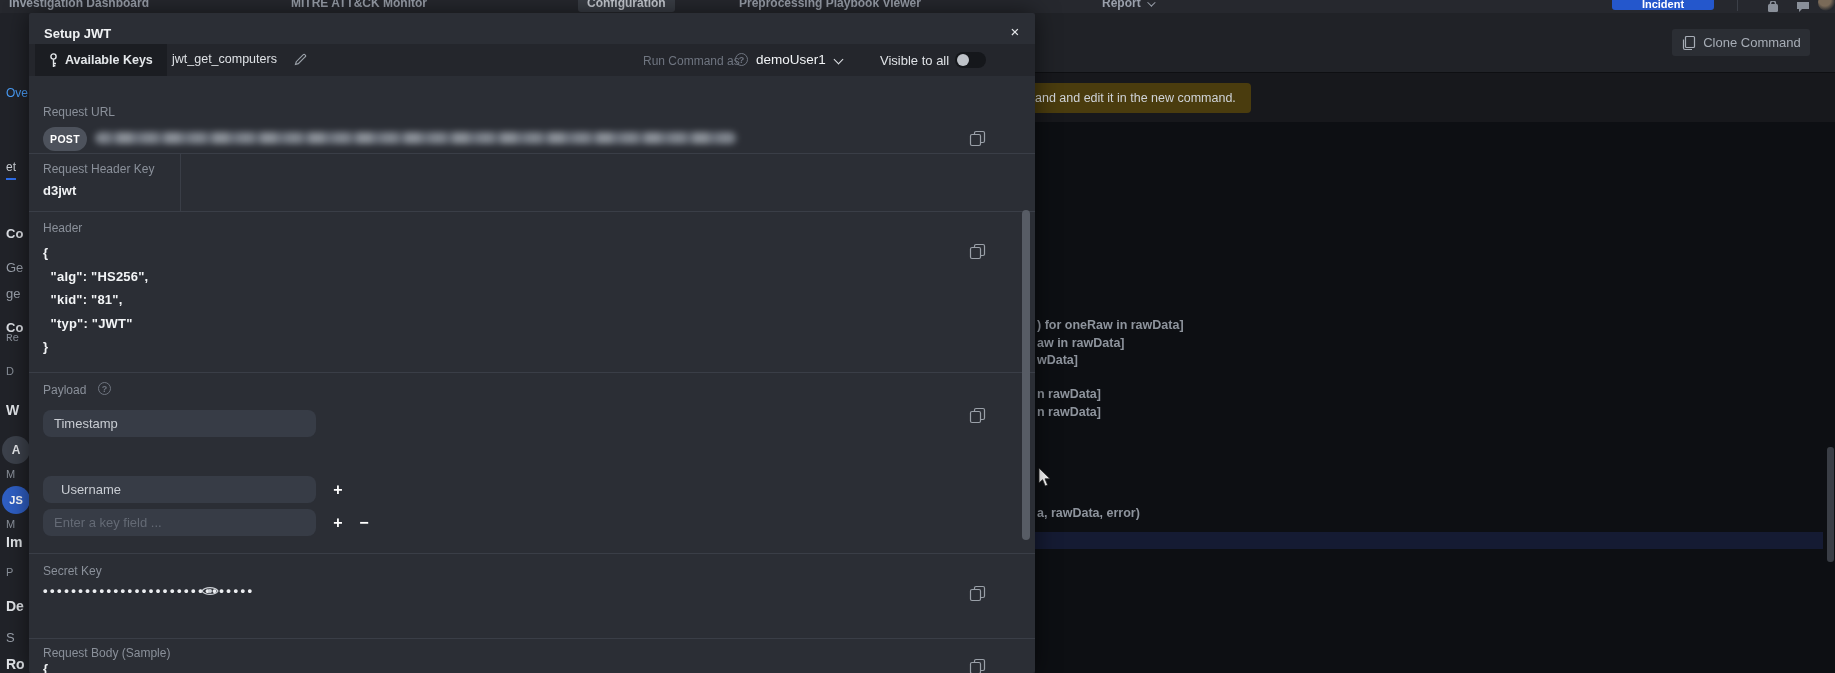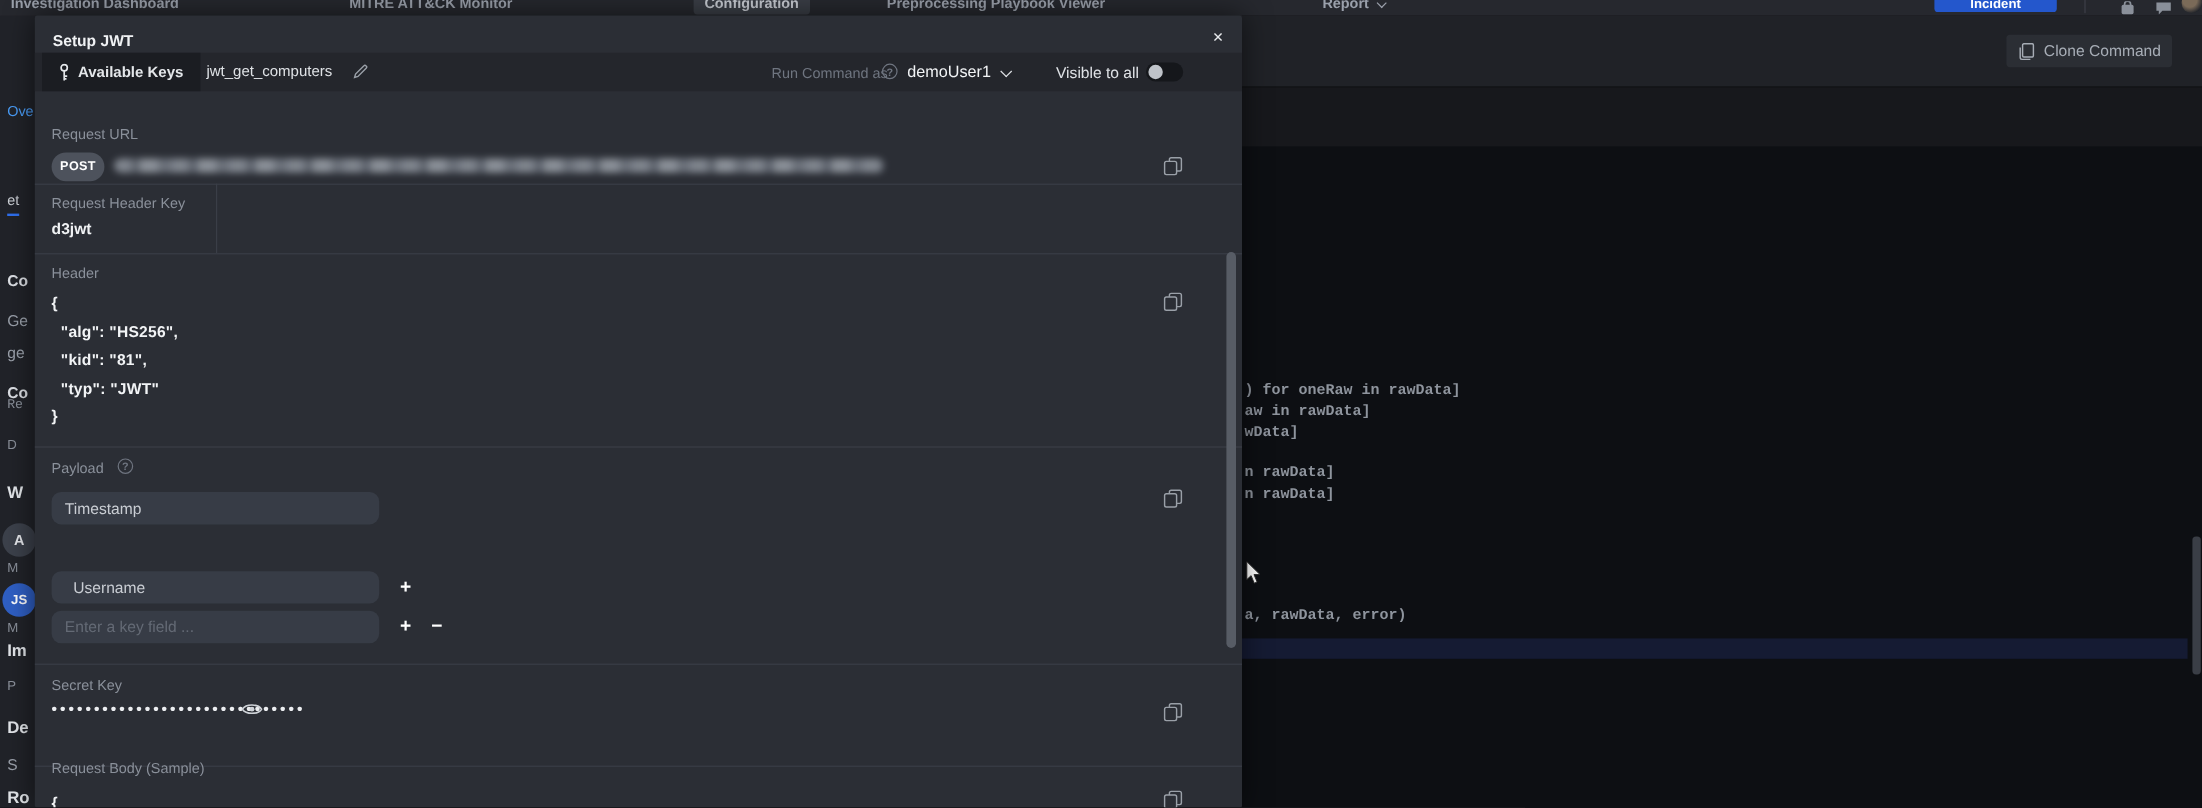--- a/index.html
+++ b/index.html
@@ -28,21 +28,21 @@
   .frag-tab { color:#ccd0d6; font-size:12px; border-bottom:2px solid #2f6fed; padding-bottom:4px; }
   .frag-av  { left:2px; width:28px; height:28px; border-radius:50%; background:#3c414b; color:#e6e8ec; font-weight:bold; font-size:12px; text-align:center; line-height:28px; }
   .frag-avb { left:2px; width:28px; height:28px; border-radius:50%; background:#2f5fc4; color:#fff; font-weight:bold; font-size:11px; text-align:center; line-height:28px; }
 
   
   #right-bg { left:1035px; top:13px; width:800px; height:660px; background:#17181c; }
   #right-toolbar { left:1035px; top:13px; width:800px; height:60px; background:#202227; border-bottom:1px solid #0e0f12; }
   #clone-btn { left:1672px; top:29px; width:138px; height:27px; background:#2b2e34; border-radius:3px; color:#a7adb6; font-size:13px; display:flex; align-items:center; justify-content:center; gap:7px; }
   #warning-strip { left:1035px; top:83px; width:216px; height:30px; background:#4a3c0e; border-radius:0 4px 4px 0; color:#cfd3d8; font-size:12.5px; line-height:30px; white-space:nowrap; overflow:hidden; }
   #code-area { left:1035px; top:122px; width:800px; height:551px; background:#0d0f13; overflow:hidden; }
-  .code-line { position:absolute; left:2px; color:#8e949d; font-family:Liberation Mono, monospace; font-size:12.5px; white-space:nowrap; font-weight:bold; }
+  .code-line { position:absolute; left:2px; color:#8e949d; font-family:Liberation Sans, sans-serif; font-size:12.5px; white-space:nowrap; font-weight:bold; }
   #code-highlight { left:0; top:410px; width:788px; height:17px; background:#151b33; }
   #editor-scrollbar { left:792px; top:325px; width:7px; height:115px; background:#3a3e46; border-radius:3px; }
 
   
   #cursor { left:1038px; top:468px; width:14px; height:20px; }
 
   
   #modal { left:29px; top:13px; width:1006px; height:660px; background:#2b2e35; border-radius:2px; box-shadow:0 0 24px rgba(0,0,0,.55); }
   #modal-title { left:15px; top:13px; font-size:13px; font-weight:bold; color:#f0f2f4; }
   #modal-close { left:974px; top:7px; width:24px; height:24px; color:#e8eaed; font-size:15px; text-align:center; line-height:24px; cursor:default; }
@@ -139,20 +139,23 @@
   <div id="right-toolbar" class="abs"></div>
   <div id="clone-btn" class="abs">
     <span>
       <svg width="15" height="16" viewBox="0 0 15 16">
           <rect x="4.5" y="1.5" width="9" height="11" rx="1" fill="none" stroke="#a7adb6" stroke-width="1.2"></rect>
           <path d="M2.5 4.5 v8.5 a1.5 1.5 0 0 0 1.5 1.5 h7" fill="none" stroke="#a7adb6" stroke-width="1.2"></path>
         </svg>
     </span>
     <span>Clone Command</span>
   </div>
+  <div id="warning-strip" class="abs">
+    <span>and and edit it in the new command.</span>
+  </div>
   <div id="code-area" class="abs">
     <div id="code-highlight" class="abs"></div>
     <div>
         <div class="code-line" style="top: 196px;">) for oneRaw in rawData]</div>
         <div class="code-line" style="top: 214px;">aw in rawData]</div>
         <div class="code-line" style="top: 231px;">wData]</div>
         <div class="code-line" style="top: 265px;">n rawData]</div>
         <div class="code-line" style="top: 283px;">n rawData]</div>
         <div class="code-line" style="top: 384px;">a, rawData, error)</div>
       </div>
@@ -255,21 +258,21 @@
         </svg>
     </div>
     <div class="abs copy-btn" style="left:940px;top:572px">
       <svg width="17" height="17" viewBox="0 0 17 17">
           <rect x="5.5" y="1.5" width="10" height="11" rx="1.5" fill="none" stroke="#9aa0a8" stroke-width="1.2"></rect>
           <rect x="1.5" y="4.5" width="10" height="11" rx="1.5" fill="#2b2e35" stroke="#9aa0a8" stroke-width="1.2"></rect>
         </svg>
     </div>
     <div class="abs divider-h" style="top:625px"></div>
 
-    <div class="abs section-label" style="left:14px;top:620px">Request Body (Sample)</div>
+    <div class="abs section-label" style="left:14px;top:633px">Request Body (Sample)</div>
     <div id="reqbody-preview" class="abs">{</div>
     <div class="abs copy-btn" style="left:940px;top:645px">
       <svg width="17" height="17" viewBox="0 0 17 17">
           <rect x="5.5" y="1.5" width="10" height="11" rx="1.5" fill="none" stroke="#9aa0a8" stroke-width="1.2"></rect>
           <rect x="1.5" y="4.5" width="10" height="11" rx="1.5" fill="#2b2e35" stroke="#9aa0a8" stroke-width="1.2"></rect>
         </svg>
     </div>
 
     <div id="modal-scrollbar" class="abs"></div>
   </div>

